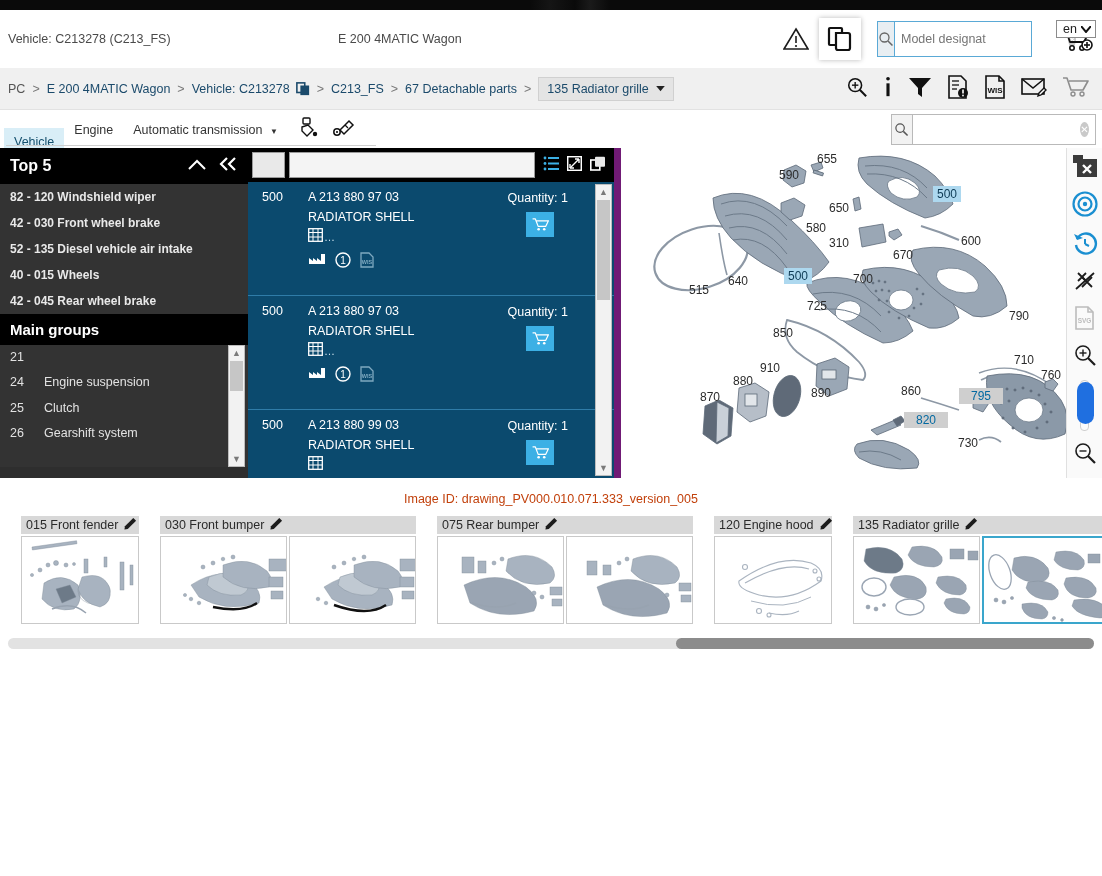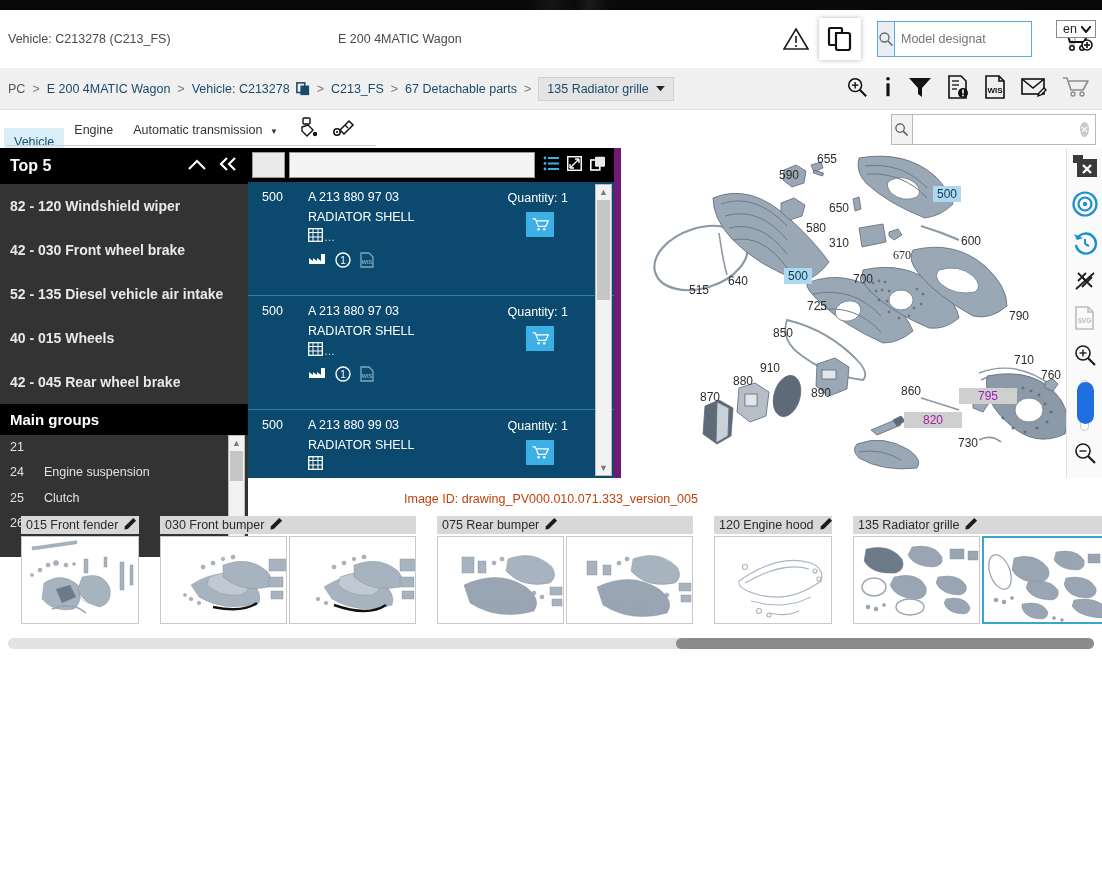--- a/index.html
+++ b/index.html
@@ -146,22 +146,22 @@
   
   .sidebar { width: 248px; background: #2e2e2e; position: relative; }
   .panel-hdr {
     background: #000; color: #fff;
     font-size: 16px; font-weight: bold;
     padding: 9px 10px; display: flex; align-items: center;
   }
   .panel-hdr .ctrls { margin-left: auto; display: flex; gap: 12px; align-items: center; }
   .top5 { background: #333333; }
   .top5-item {
-    color: #e9e9e9; font-size: 14px; font-weight: bold;
-    padding: 14px 10px; cursor: pointer;
+    color: #e9e9e9; font-size: 12px; font-weight: bold;
+    padding: 6px 10px; cursor: pointer;
   }
   .mg-hdr { background: #000; color: #fff; font-size: 15px; font-weight: bold; padding: 7px 10px; }
   .mg-list { background: #333; position: relative; height: 122px; overflow: hidden; }
   .mg-row {
     display: flex; color: #e2e2e2; font-size: 12.5px;
     padding: 3px 10px; cursor: pointer; line-height: 1.55;
   }
   .mg-row .num { width: 34px; flex: none; }
   .mg-row .lbl { flex: 1; padding-right: 22px; }
   .vscroll {
@@ -207,21 +207,21 @@
   
   .drawing {
     flex: 1; background: #fff; position: relative; overflow: hidden;
     border-left: 7px solid #701a75;
   }
   .callout {
     position: absolute; font-size: 12px; color: #2b2b2b;
     font-family: "Liberation Sans", sans-serif; white-space: nowrap;
   }
   .callout.hl { background: #add8ef; padding: 1px 4px; color: #0d3a54; }
-  .callout.gy { background: #cfcfcf; padding: 1px 19px; color: #a21caf; }
+  .callout.gy { background: #cfcfcf; padding: 1px 12px; color: #0369a1; }
 
   
   .rtools {
     position: absolute; right: 0; top: 0; width: 36px; height: 100%;
     background: #fafafa; border-left: 1px solid #e0e0e0;
     display: flex; flex-direction: column; align-items: center; padding-top: 4px;
   }
   .rtools .titem { margin-bottom: 13px; cursor: pointer; display: flex; align-items: center; justify-content: center; }
   .zoomtrack {
     width: 9px; height: 130px; background: #fbfbfb;
@@ -780,21 +780,21 @@
 
         <path d="M424 234 l8 -3 l5 5 l-5 7 l-8 -3 z" fill="#9aa7b5"></path>
       </g>
     </svg>
 
     <div class="callout" style="left:196px;top:4px;">655</div>
     <div class="callout" style="left:158px;top:20px;">590</div>
     <div class="callout" style="left:208px;top:53px;">650</div>
     <div class="callout" style="left:185px;top:73px;">580</div>
     <div class="callout" style="left:208px;top:88px;">310</div>
-    <div class="callout" style="left:272px;top:100px;font-family:Liberation Serif, serif;">670</div>
+    <div class="callout" style="left:272px;top:100px;">670</div>
     <div class="callout" style="left:340px;top:86px;">600</div>
     <div class="callout hl" style="left:312px;top:38px;">500</div>
     <div class="callout hl" style="left:163px;top:120px;">500</div>
     <div class="callout" style="left:107px;top:126px;">640</div>
     <div class="callout" style="left:68px;top:135px;">515</div>
     <div class="callout" style="left:186px;top:151px;">725</div>
     <div class="callout" style="left:232px;top:124px;">700</div>
     <div class="callout" style="left:388px;top:161px;">790</div>
     <div class="callout" style="left:152px;top:178px;">850</div>
     <div class="callout" style="left:139px;top:213px;">910</div>

